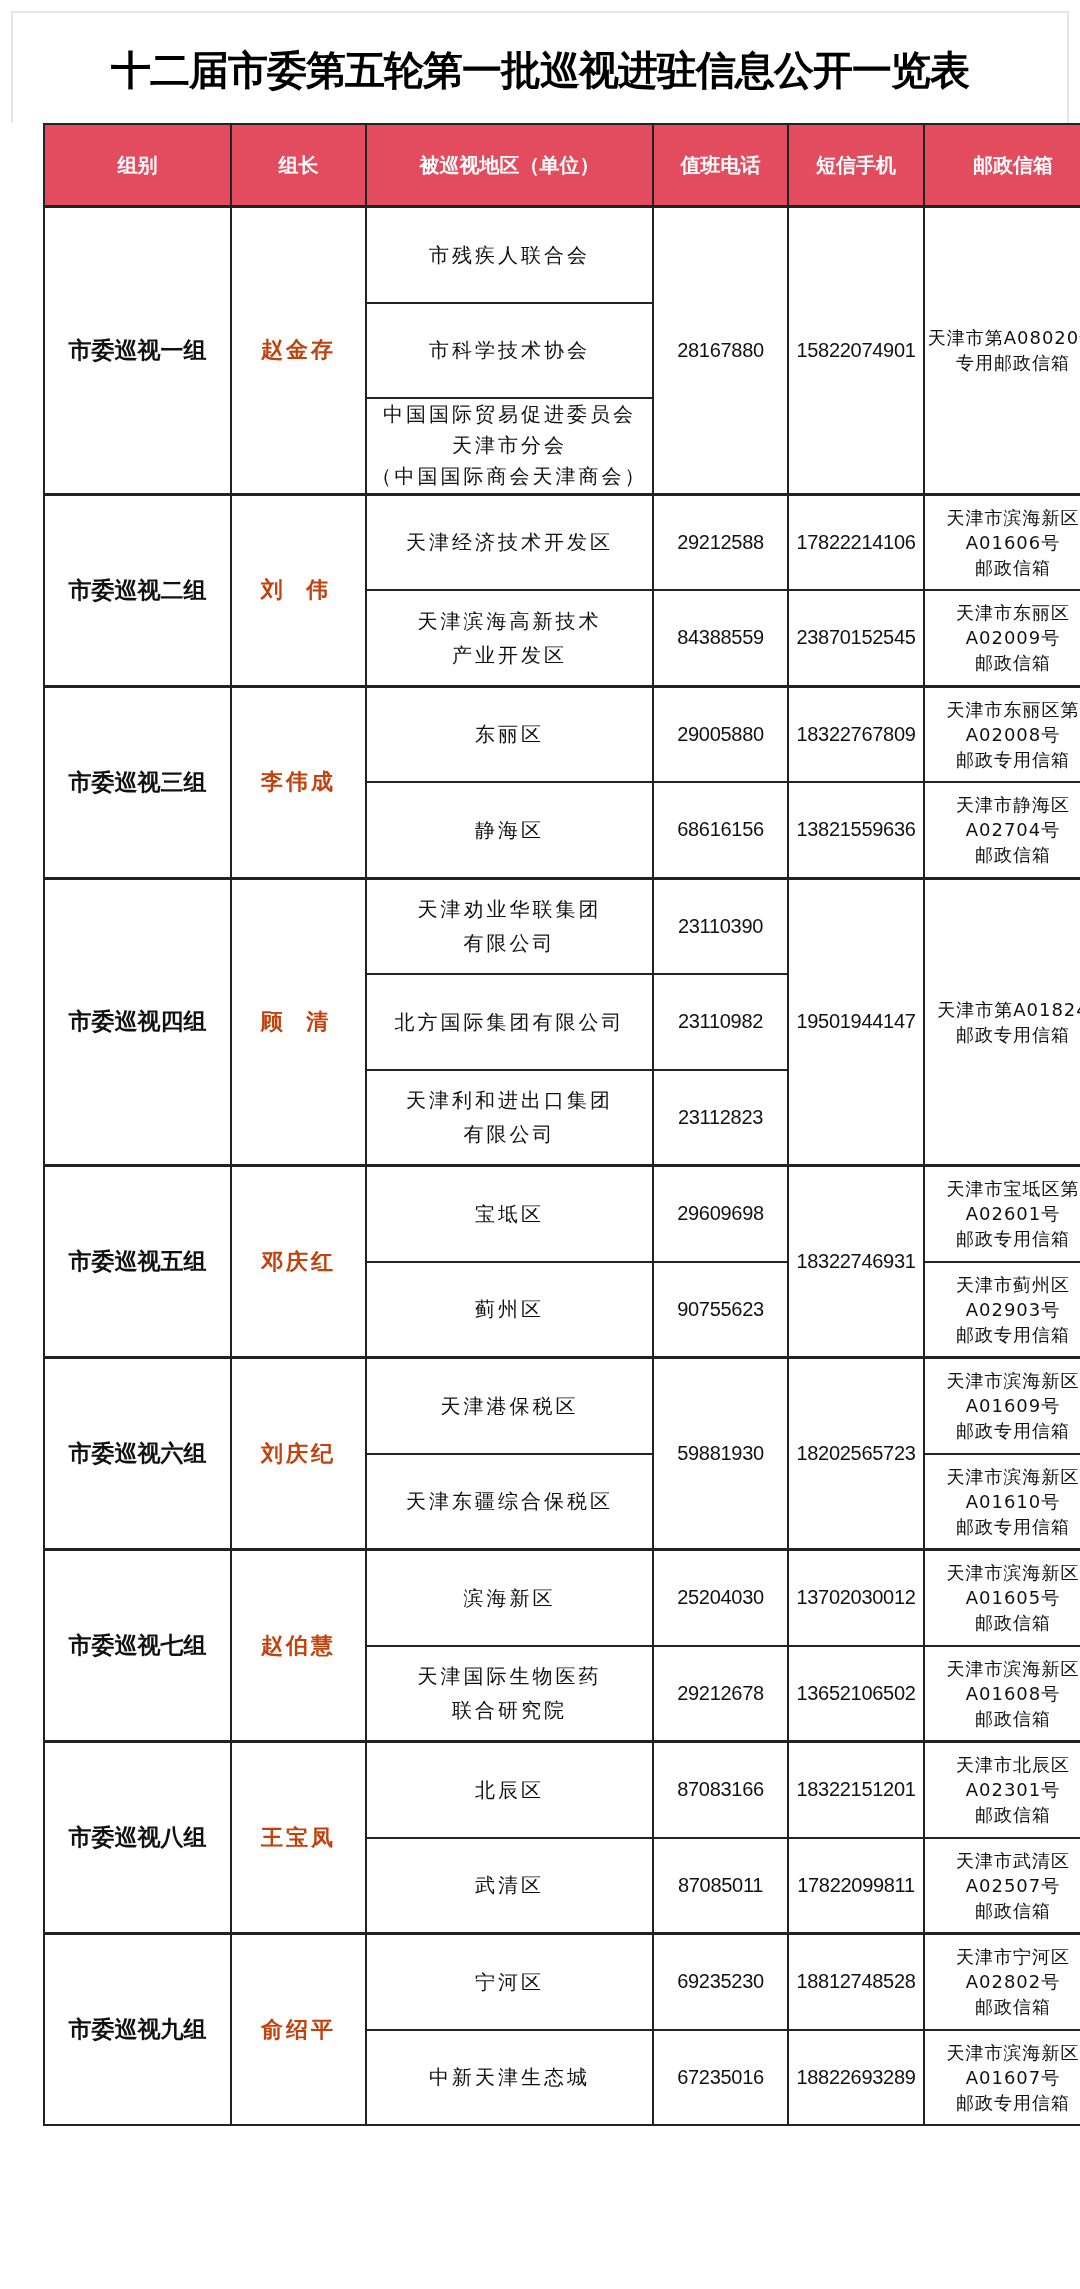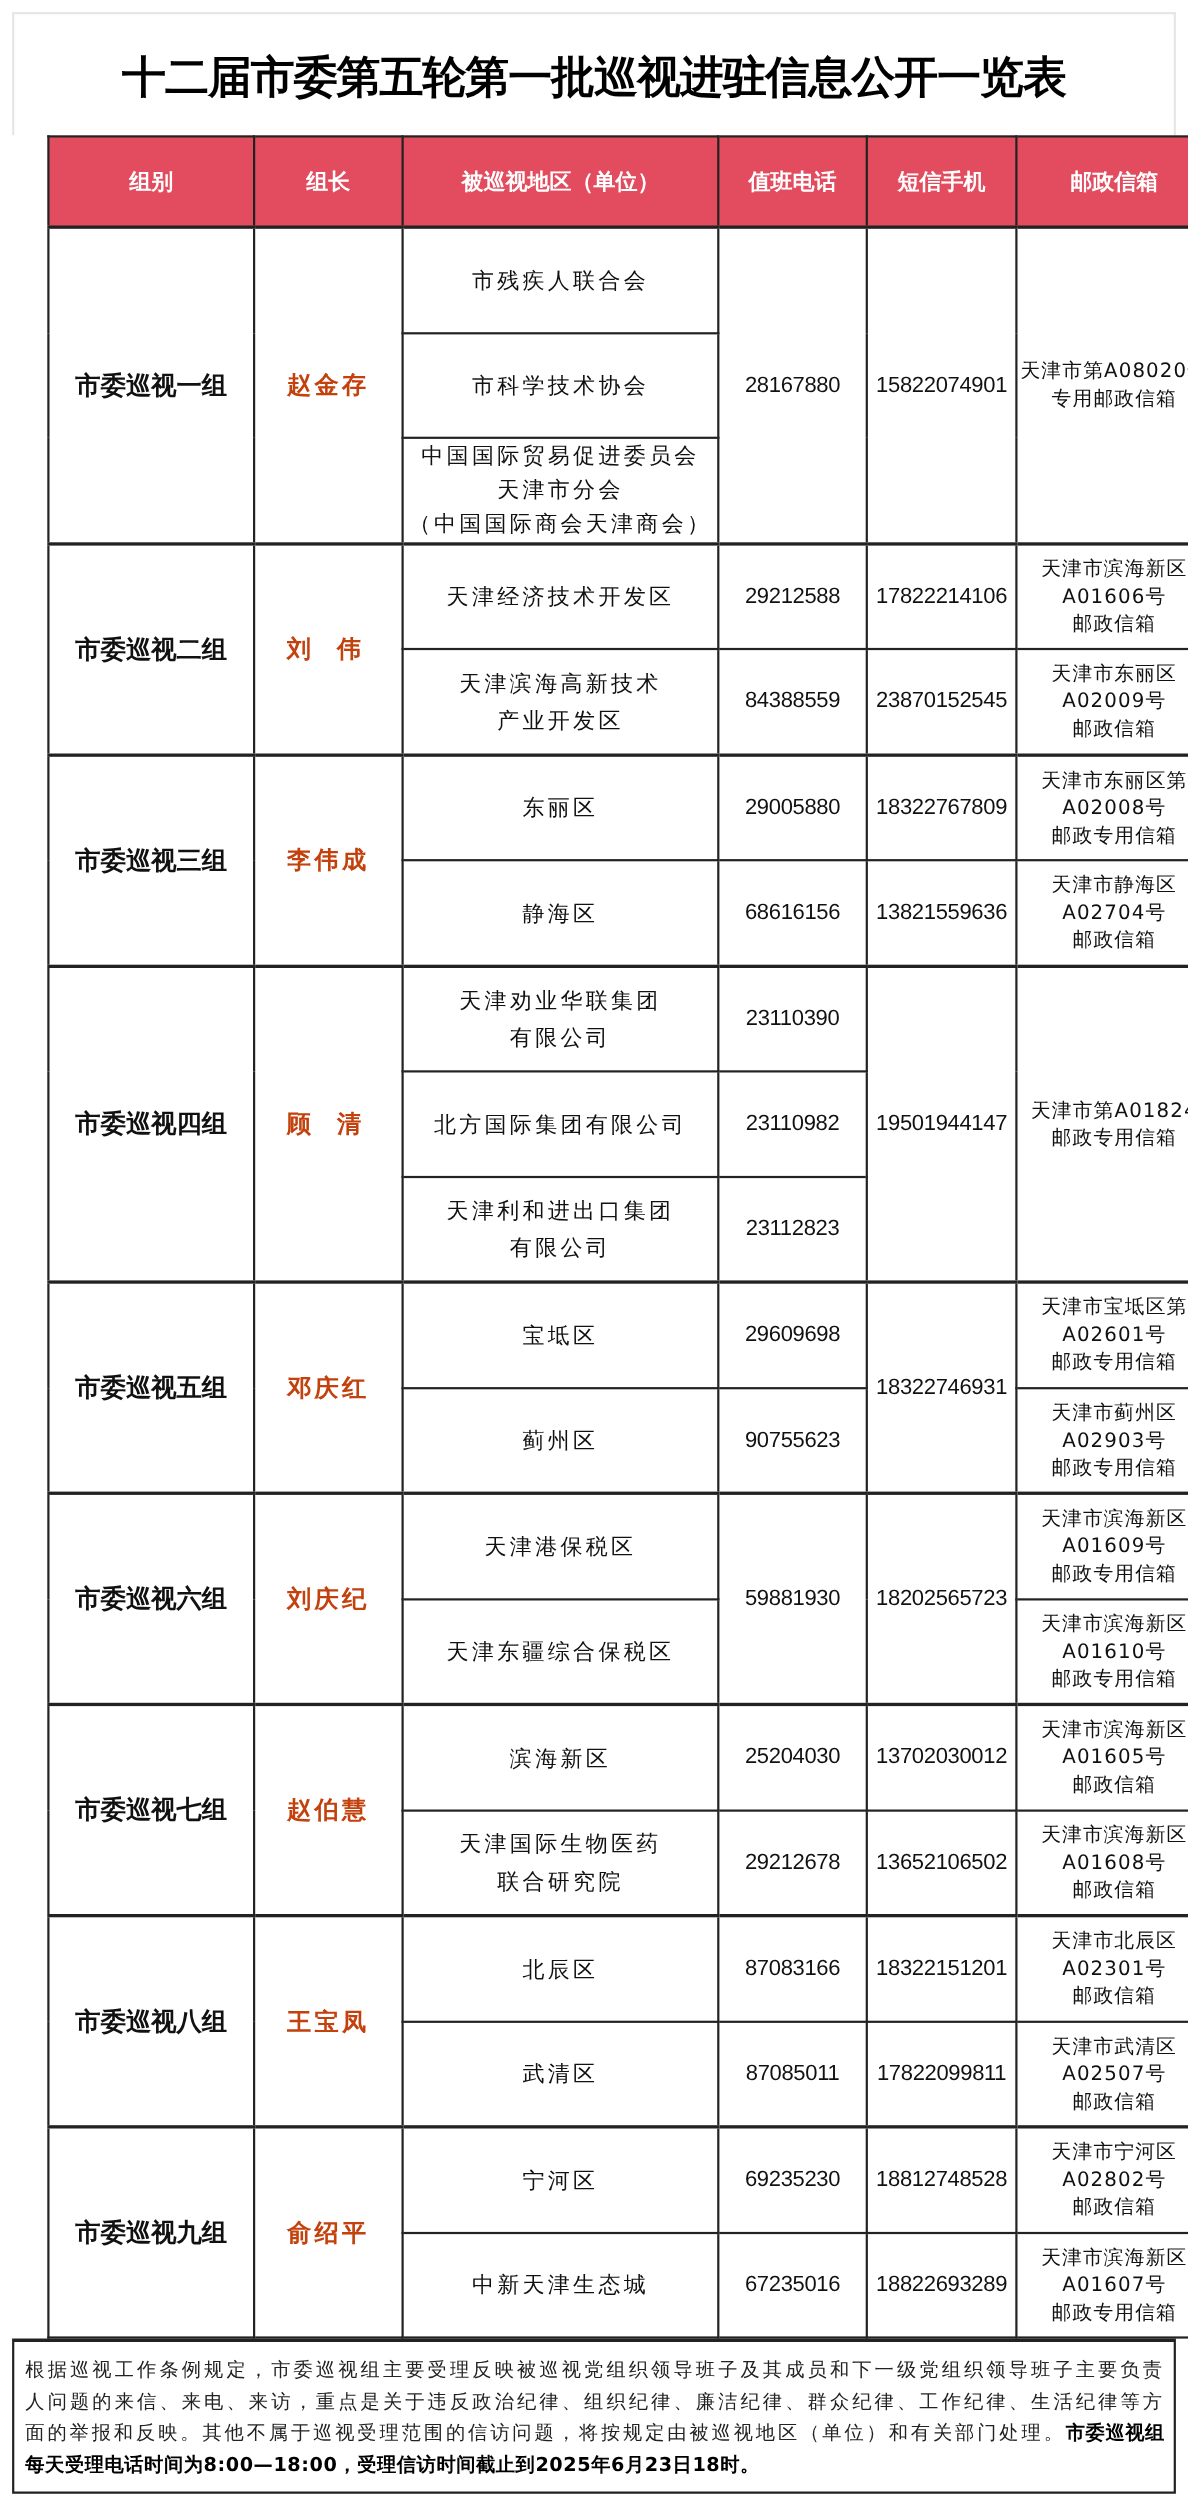--- a/index.html
+++ b/index.html
@@ -277,14 +277,13 @@
           </td>
         <td class="phone">67235016</td>
         <td class="phone">18822693289</td>
         <td class="mailbox">
             <span>天津市滨海新区A01607号</span>
             <span>邮政专用信箱</span>
           </td>
       </tr>
     </tbody>
   </table>
-  <div class="footer"><span>根据巡视工作条例规定，市委巡视组主要受理反映被巡视党组织领导班子及其成员和下一级党组织领导班子主要负责人问题的来信、来电、来访，重点是关于违反政治纪律、组织纪律、廉洁纪律、群众纪律、工作纪律、生活纪律等方面的举报和反映。其他不属于巡视受理范围的信访问题，将按规定由被巡视地区（单位）和有关部门处理。</span><b>市委巡视组每天受理电话时间为8:00—18:00，受理信访时间截止到2025年6月23日18时。</b></div>
 </div>
 
 </body></html>

